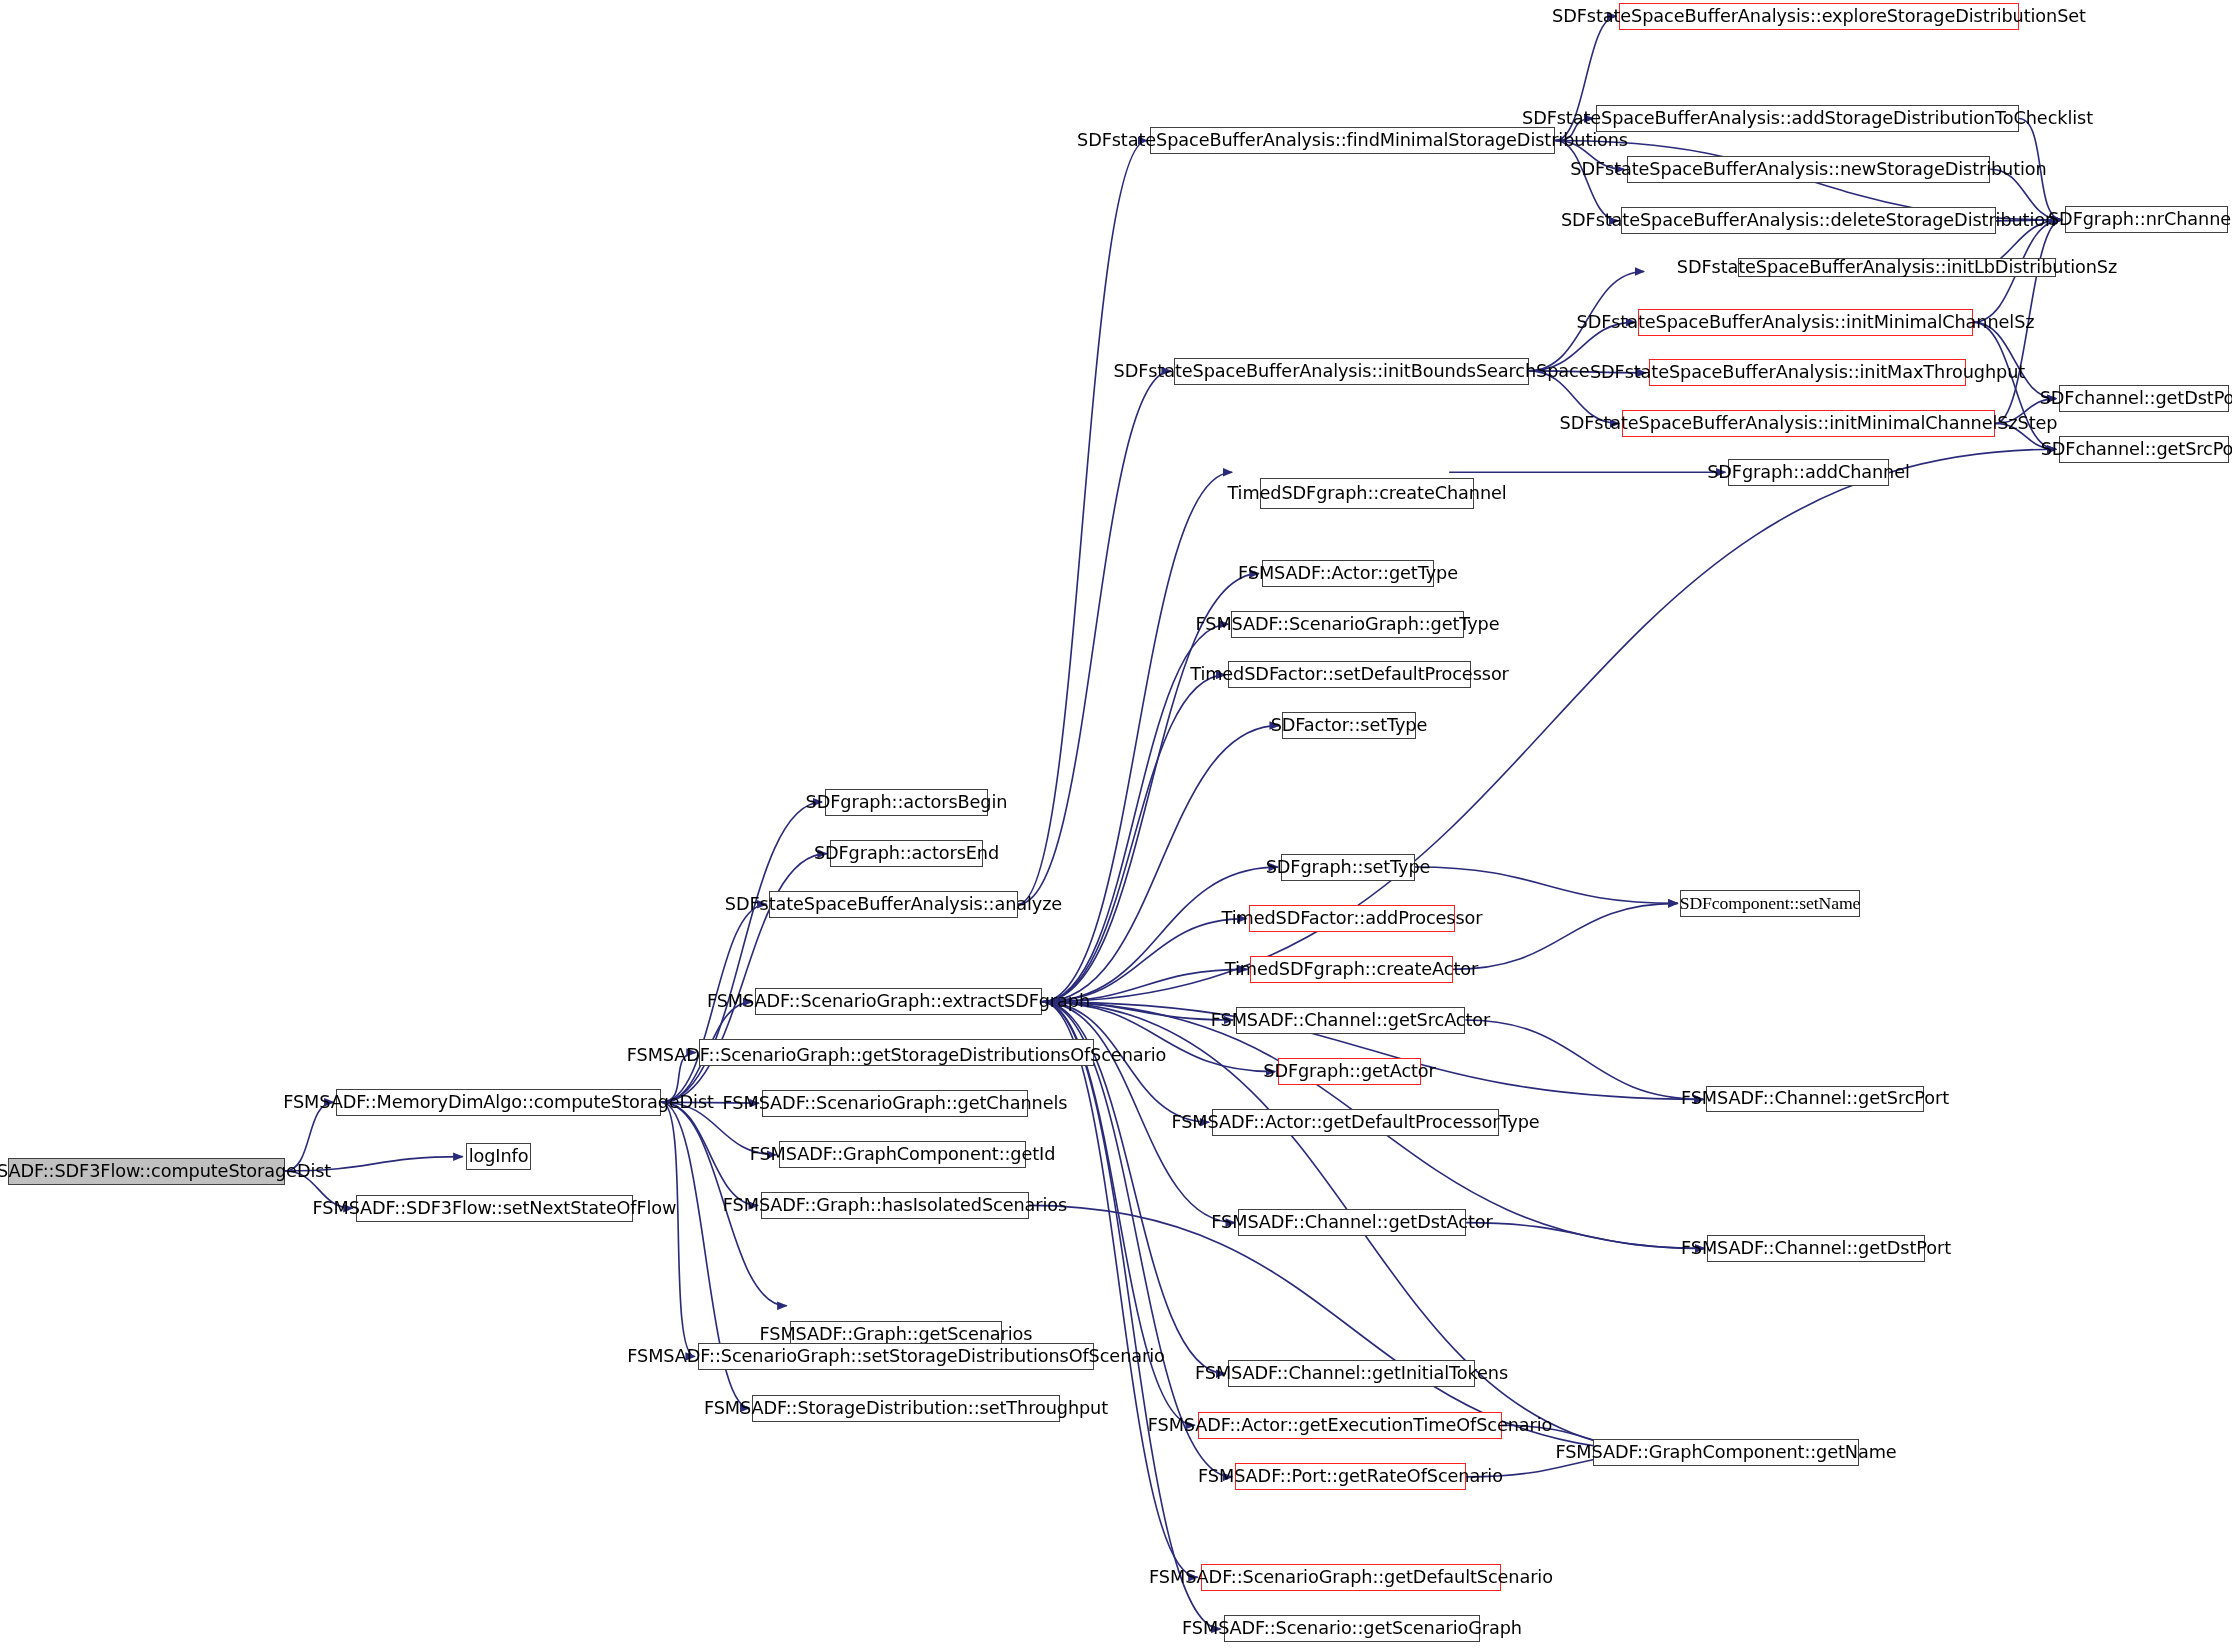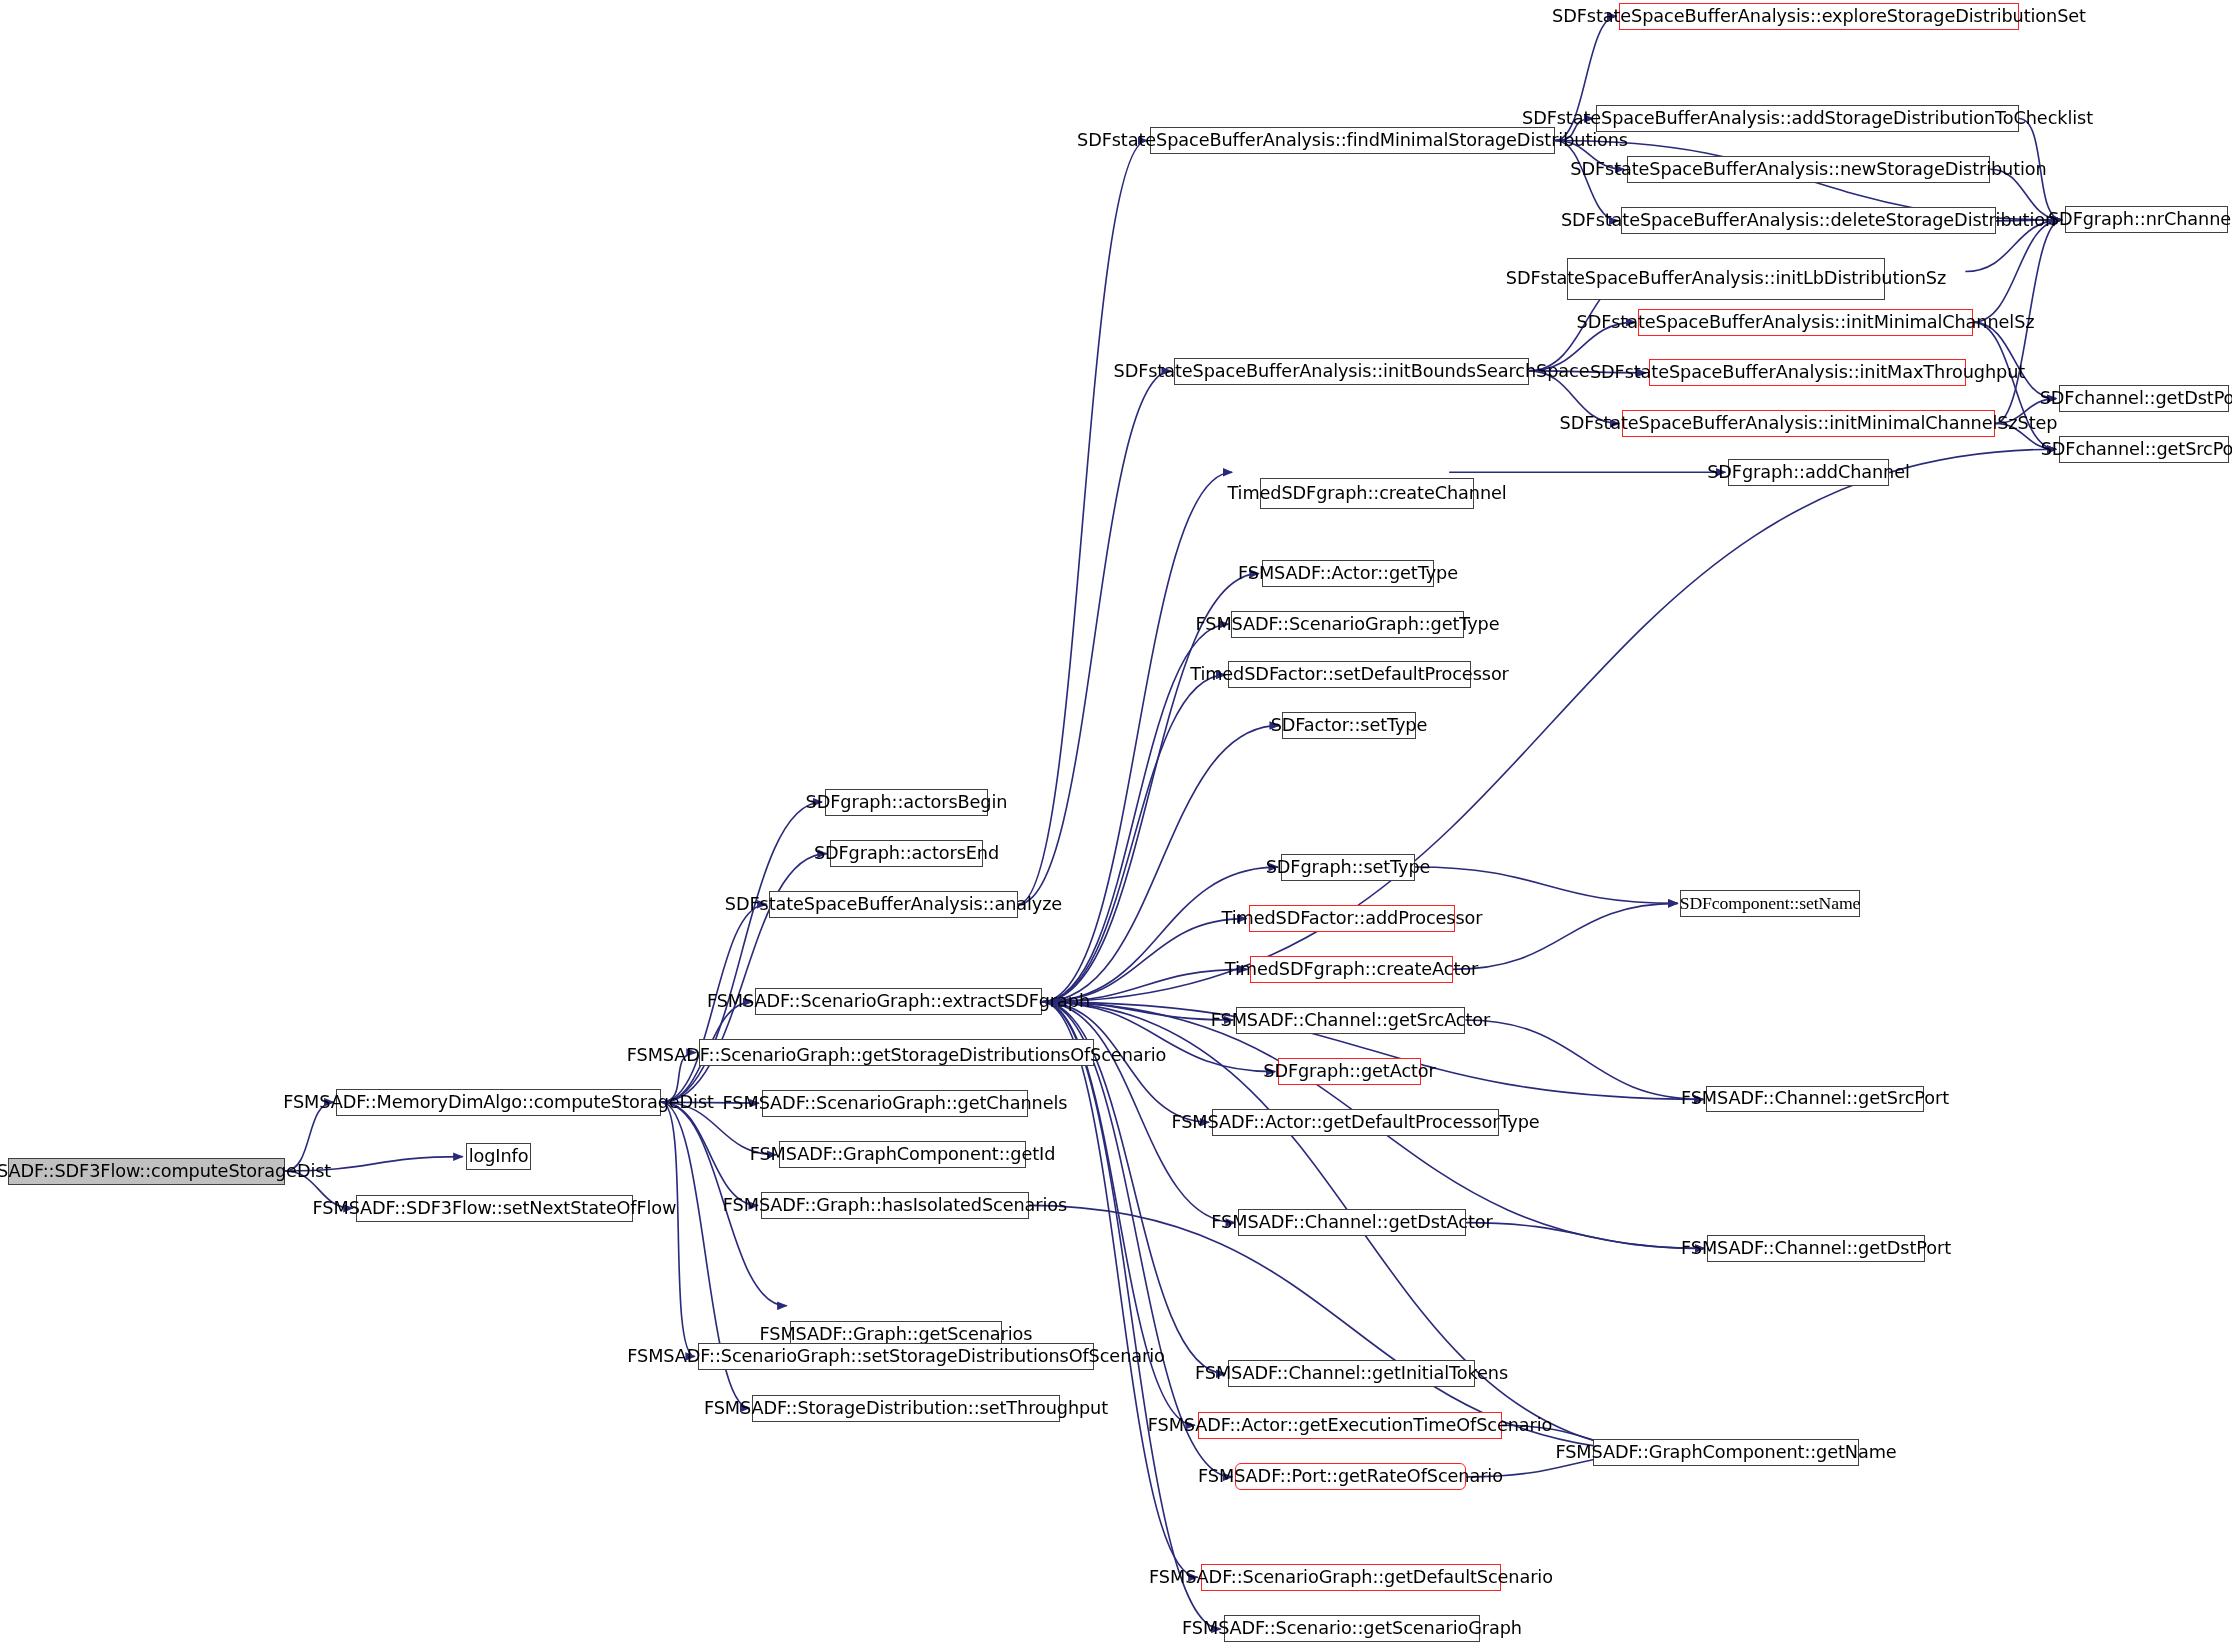--- a/index.html
+++ b/index.html
@@ -176,42 +176,42 @@
       </div>
       <div class="node" style="left: 1238px; top: 1209px; width: 228px; height: 27px;">
         <span>FSMSADF::Channel::getDstActor</span>
       </div>
       <div class="node" style="left: 1228px; top: 1360px; width: 247px; height: 27px;">
         <span>FSMSADF::Channel::getInitialTokens</span>
       </div>
       <div class="node red" style="left: 1198px; top: 1412px; width: 304px; height: 27px;">
         <span>FSMSADF::Actor::getExecutionTimeOfScenario</span>
       </div>
-      <div class="node red" style="left: 1235px; top: 1463px; width: 231px; height: 27px; border-radius: 6px;">
+      <div class="node red" style="left: 1235px; top: 1463px; width: 231px; height: 27px;">
         <span>FSMSADF::Port::getRateOfScenario</span>
       </div>
       <div class="node red" style="left: 1201px; top: 1564px; width: 300px; height: 27px;">
         <span>FSMSADF::ScenarioGraph::getDefaultScenario</span>
       </div>
       <div class="node" style="left: 1224px; top: 1615px; width: 256px; height: 27px;">
         <span>FSMSADF::Scenario::getScenarioGraph</span>
       </div>
       <div class="node red" style="left: 1619px; top: 2.9px; width: 400px; height: 27px;">
         <span>SDFstateSpaceBufferAnalysis::exploreStorageDistributionSet</span>
       </div>
       <div class="node" style="left: 1596px; top: 105px; width: 423px; height: 27px;">
         <span>SDFstateSpaceBufferAnalysis::addStorageDistributionToChecklist</span>
       </div>
       <div class="node" style="left: 1627px; top: 156px; width: 363px; height: 27px;">
         <span>SDFstateSpaceBufferAnalysis::newStorageDistribution</span>
       </div>
       <div class="node" style="left: 1621px; top: 207px; width: 375px; height: 27px;">
         <span>SDFstateSpaceBufferAnalysis::deleteStorageDistribution</span>
       </div>
-      <div class="node" style="left: 1567px; top: 258px; width: 318px; height: 42px;">
+      <div class="node" style="left: 1738px; top: 258px; width: 318px; height: 19px;">
         <span>SDFstateSpaceBufferAnalysis::initLbDistributionSz</span>
       </div>
       <div class="node red" style="left: 1638px; top: 309px; width: 335px; height: 27px;">
         <span>SDFstateSpaceBufferAnalysis::initMinimalChannelSz</span>
       </div>
       <div class="node red" style="left: 1649px; top: 359px; width: 317px; height: 27px;">
         <span>SDFstateSpaceBufferAnalysis::initMaxThroughput</span>
       </div>
       <div class="node red" style="left: 1622px; top: 410px; width: 373px; height: 27px;">
         <span>SDFstateSpaceBufferAnalysis::initMinimalChannelSzStep</span>

